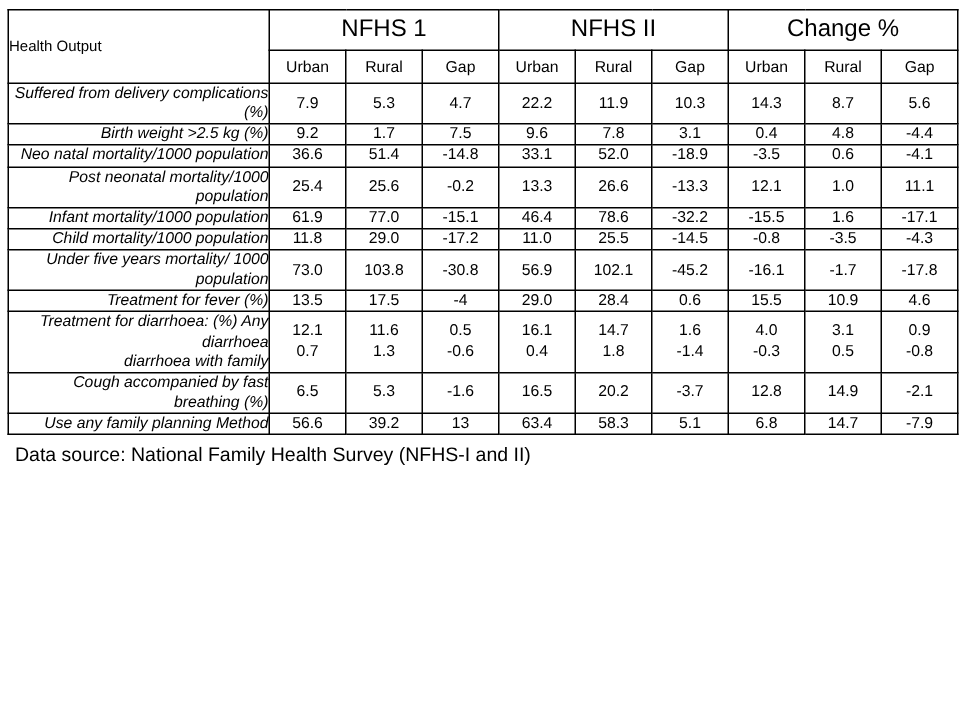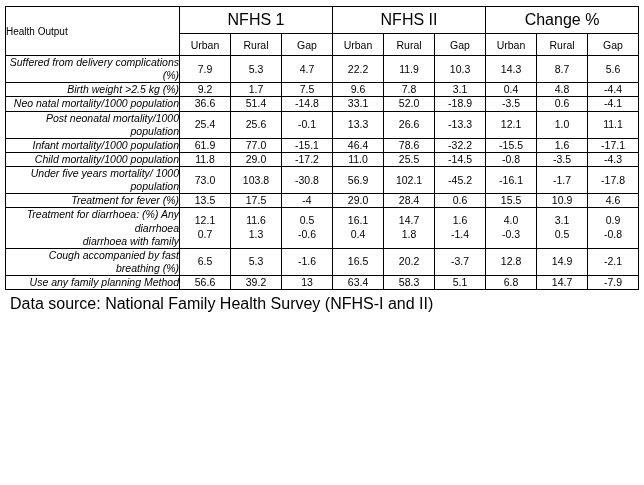--- a/index.html
+++ b/index.html
@@ -61,21 +61,21 @@
   .num {
     text-align: center;
     font-size: 10.5px;
     line-height: 1.25;
   }
   .multi {
     line-height: 1.3;
   }
   .multi div { white-space: pre; }
   .source {
-    font-size: 16px;
+    font-size: 13px;
     padding: 5px 0 0 5px;
   }
   .col-label { width: 174px; }
   .col-num { width: 51px; }
 </style>
 </head>
 <body>
 
 <div class="page">
 
@@ -212,21 +212,21 @@
           <td class="rowhead-cell">
             <div>Post neonatal mortality/1000 population</div>
           </td>
           <td class="num">
             <div>25.4</div>
           </td>
           <td class="num">
             <div>25.6</div>
           </td>
           <td class="num">
-            <div>-0.1</div>
+            <div>-0.2</div>
           </td>
           <td class="num">
             <div>13.3</div>
           </td>
           <td class="num">
             <div>26.6</div>
           </td>
           <td class="num">
             <div>-13.3</div>
           </td>

